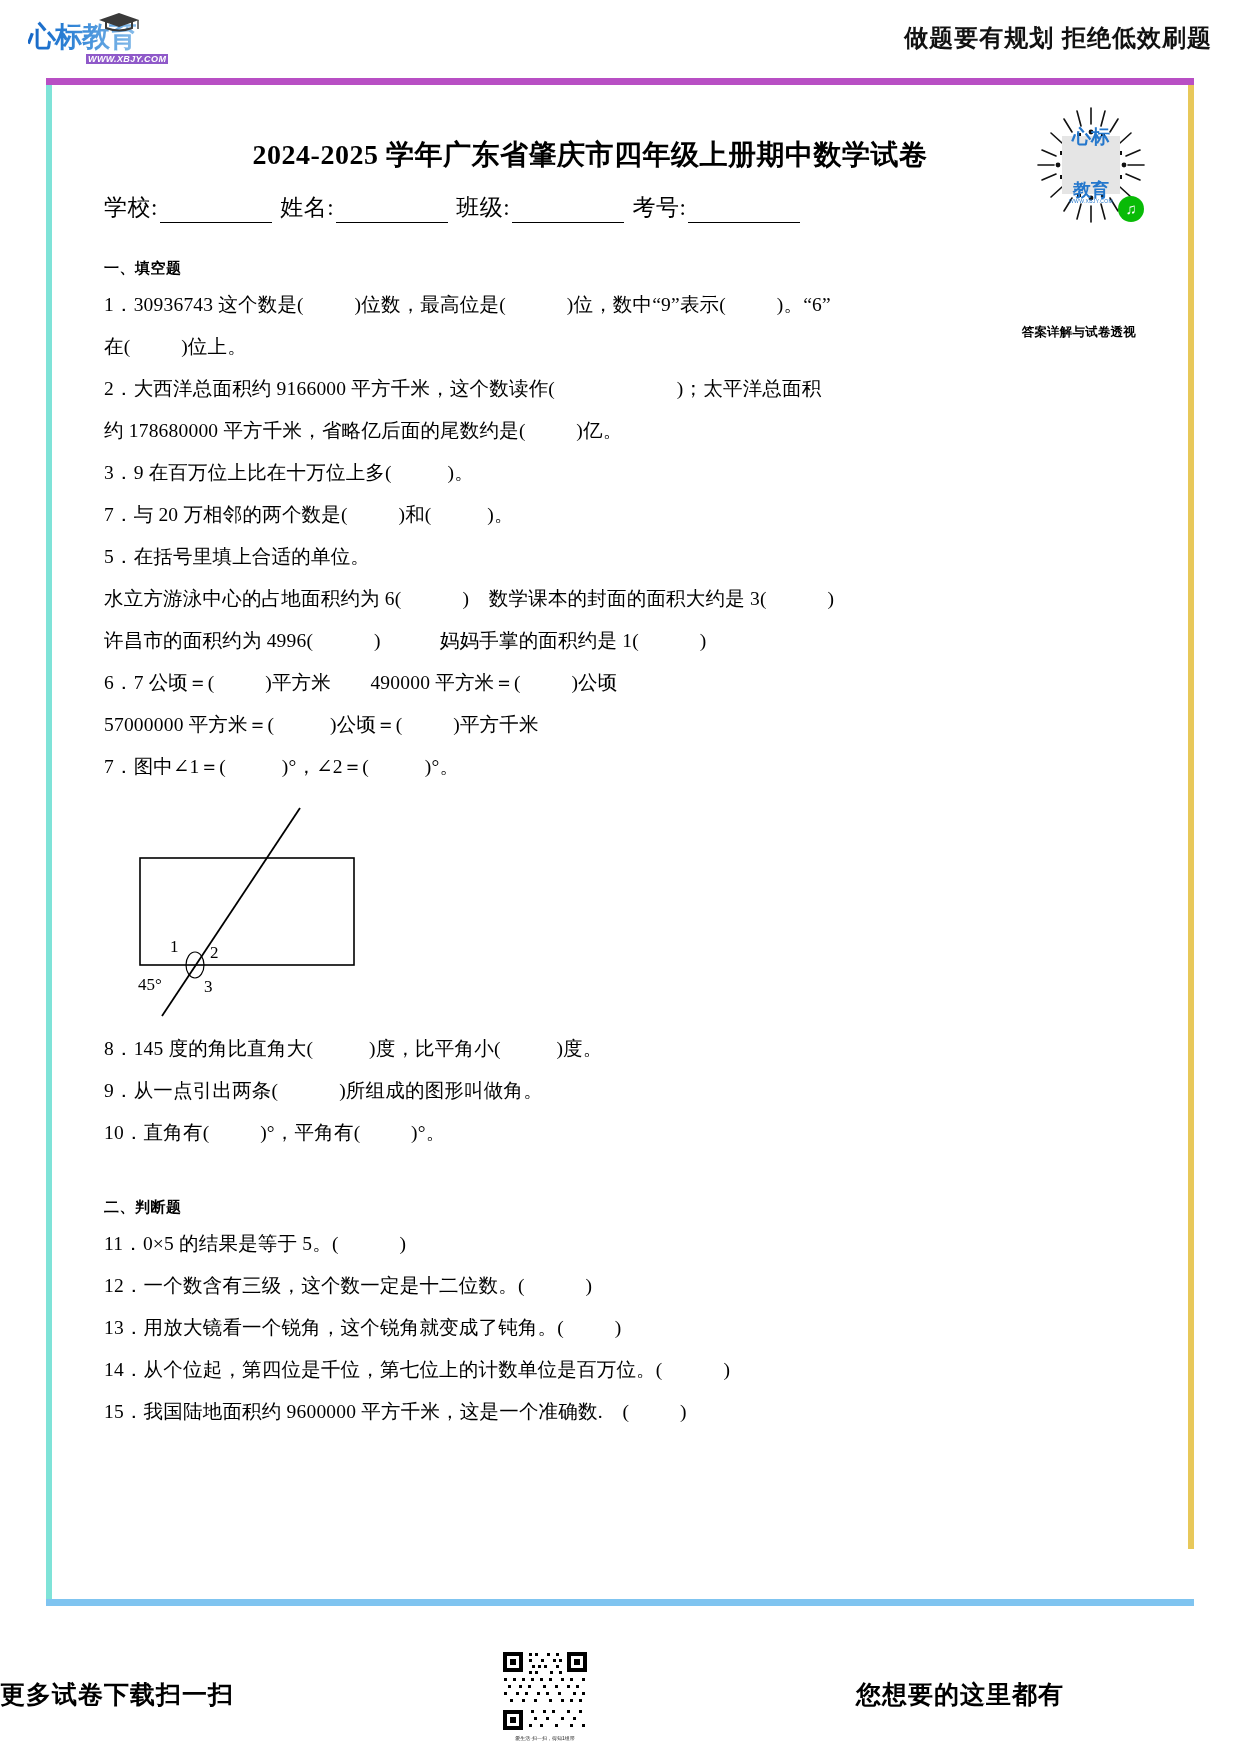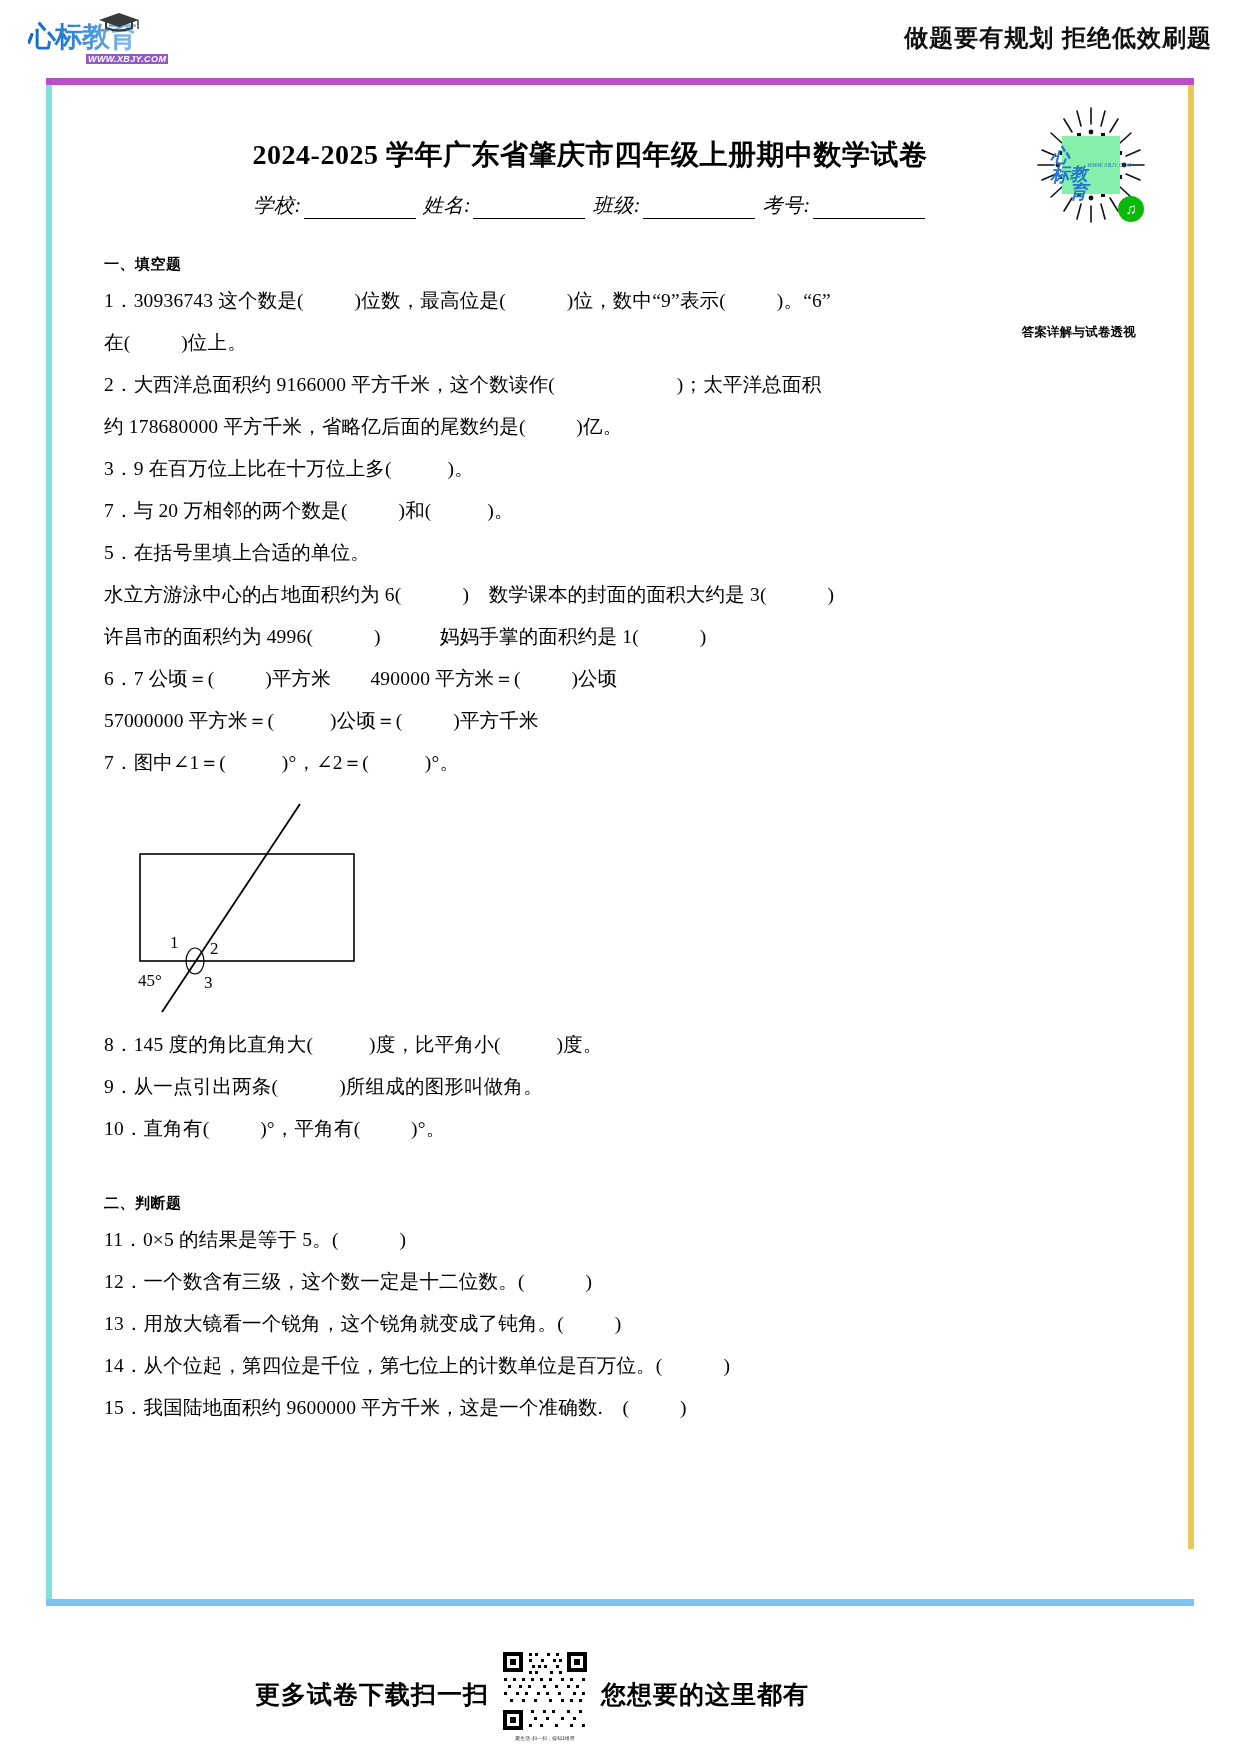--- a/index.html
+++ b/index.html
@@ -119,26 +119,24 @@
     text-align: center;
     font-family: "Liberation Serif", serif;
     font-size: 28px;
     font-weight: bold;
     letter-spacing: 0.5px;
     margin: 28px 0 0 0;
     padding-right: 60px;
   }
 
   .idline {
-    text-align: center;
-    font-size: 20px;
+    font-size: 23px;
     margin: 18px 0 0 0;
     padding-right: 60px;
     letter-spacing: 0.5px;
-    font-style: italic;
   }
   .idline .blank {
     display: inline-block;
     border-bottom: 1.5px solid #000;
     width: 112px;
     height: 17px;
     vertical-align: bottom;
     margin: 0 2px;
   }
 
@@ -151,27 +149,26 @@
     height: 118px;
   }
   .qr-sun {
     position: absolute;
     inset: 0;
   }
   .qr-core {
     position: absolute;
     left: 30px; top: 30px;
     width: 58px; height: 58px;
-    background: #86efac;
+    background: #e5e5e5;
     display: flex;
-    flex-direction: row;
+    flex-direction: column;
     align-items: center;
     justify-content: center;
     line-height: 1;
-    font-style: italic;
   }
   .qr-core .c1 {
     font-family: "Liberation Sans", sans-serif;
     font-size: 19px; font-weight: bold; color: #2477cc;
   }
   .qr-core .c2 {
     font-family: "Liberation Sans", sans-serif;
     font-size: 18px; font-weight: bold; color: #2477cc; margin-top: 35px;
   }
   .qr-core .c3 {
@@ -227,21 +224,21 @@
   }
 
   
   .footer {
     position: absolute;
     left: 0;
     bottom: 14px;
     width: 1064px;
     display: flex;
     align-items: center;
-    justify-content: center;
+    justify-content: space-between;
     gap: 10px;
   }
   .footer-text {
     font-family: "Liberation Sans", sans-serif;
     font-size: 25px;
     font-weight: bold;
     letter-spacing: 1px;
     color: #000;
   }
   .footer-qr {

